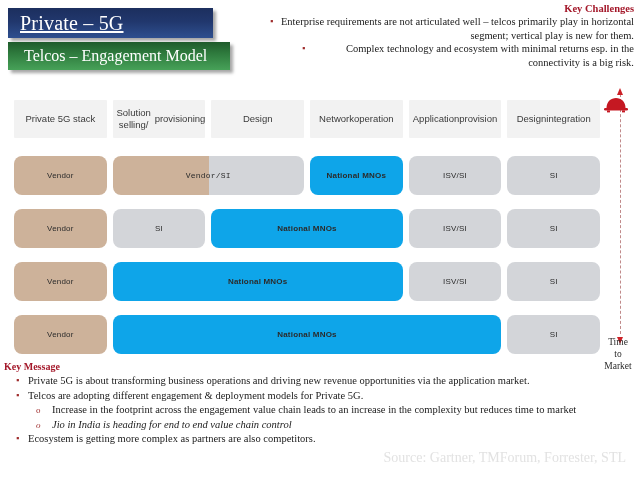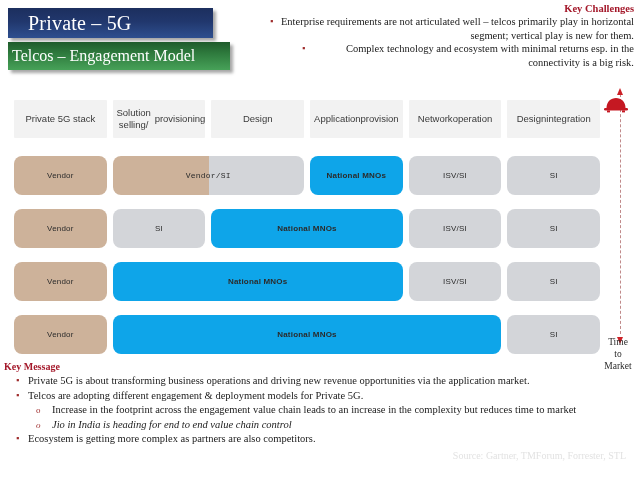--- a/index.html
+++ b/index.html
@@ -10,31 +10,32 @@
   .slide{position:absolute;inset:0;}
 
   
   .title-blue{
     position:absolute;left:8px;top:8px;width:205px;height:30px;
     background:linear-gradient(180deg,#1c2f5e 0%,#21376d 45%,#2e4f8f 100%);
     box-shadow:3px 3px 3px rgba(0,0,0,0.35);
     display:flex;align-items:center;
   }
   .title-blue span{
-    color:#ffffff;font-size:20px;padding-left:20px;letter-spacing:.2px;
-    font-family:"Liberation Serif",serif;
+    color:#ffffff;font-size:20px;padding-left:12px;letter-spacing:.2px;
+    font-family:"Liberation Serif",serif;
+    text-decoration:underline;
   }
   .title-green{
     position:absolute;left:8px;top:42px;width:222px;height:28px;
     background:linear-gradient(180deg,#1f5b2c 0%,#2e7a3d 40%,#47a158 100%);
     box-shadow:3px 3px 3px rgba(0,0,0,0.35);
     display:flex;align-items:center;
   }
   .title-green span{
-    color:#ffffff;font-size:16px;padding-left:4px;
+    color:#ffffff;font-size:16px;padding-left:16px;
     font-family:"Liberation Serif",serif;
   }
 
   
   .kc{
     position:absolute;left:262px;top:2px;width:372px;
     text-align:right;
   }
   .kc-head{
     color:#a4182a;font-weight:bold;font-size:10.5px;line-height:13px;
@@ -111,21 +112,21 @@
     font-family:"Liberation Serif",serif;
   }
   .km li.lv1{padding-left:24px;}
   .km li.lv1 .bl{position:absolute;left:12px;top:-1px;font-size:9px;color:#9e2b2b;}
   .km li.lv2{padding-left:48px;}
   .km li.lv2 .bl{position:absolute;left:32px;top:0;font-size:9px;color:#9e2b2b;}
   .km li.ital{font-style:italic;}
 
   .source{
     position:absolute;left:0;top:450px;width:626px;text-align:right;
-    font-family:"Liberation Serif",serif;font-size:10px;color:#e2e2e2;
+    font-family:"Liberation Serif",serif;font-size:14px;color:#e2e2e2;
   }
 </style>
 </head>
 <body>
 
 <div class="slide">
 
   <div class="title-blue">
     <span>Private – 5G</span>
   </div>
@@ -151,26 +152,26 @@
     <div class="hdr-row" id="hdr-row">
         <div class="hdr">Private 5G stack</div>
         <div class="hdr">
           <div>Solution selling/</div>
           <div>provisioning</div>
         </div>
         <div class="hdr">
           <div>Design</div>
         </div>
         <div class="hdr">
+          <div>Network</div>
+          <div>operation</div>
+        </div>
+        <div class="hdr">
           <div>Application</div>
           <div>provision</div>
-        </div>
-        <div class="hdr">
-          <div>Network</div>
-          <div>operation</div>
         </div>
         <div class="hdr">
           <div>Design</div>
           <div>integration</div>
         </div>
       </div>
     <div class="rows" id="matrix-rows">
         <div class="row">
           <div class="cell c-vendor" style="left: 0px; width: 92.6667px;">Vendor</div>
           <div class="cell c-split" style="left: 98.6667px; width: 191.333px; font-family: Liberation Mono, monospace;">Vendor/SI</div>

